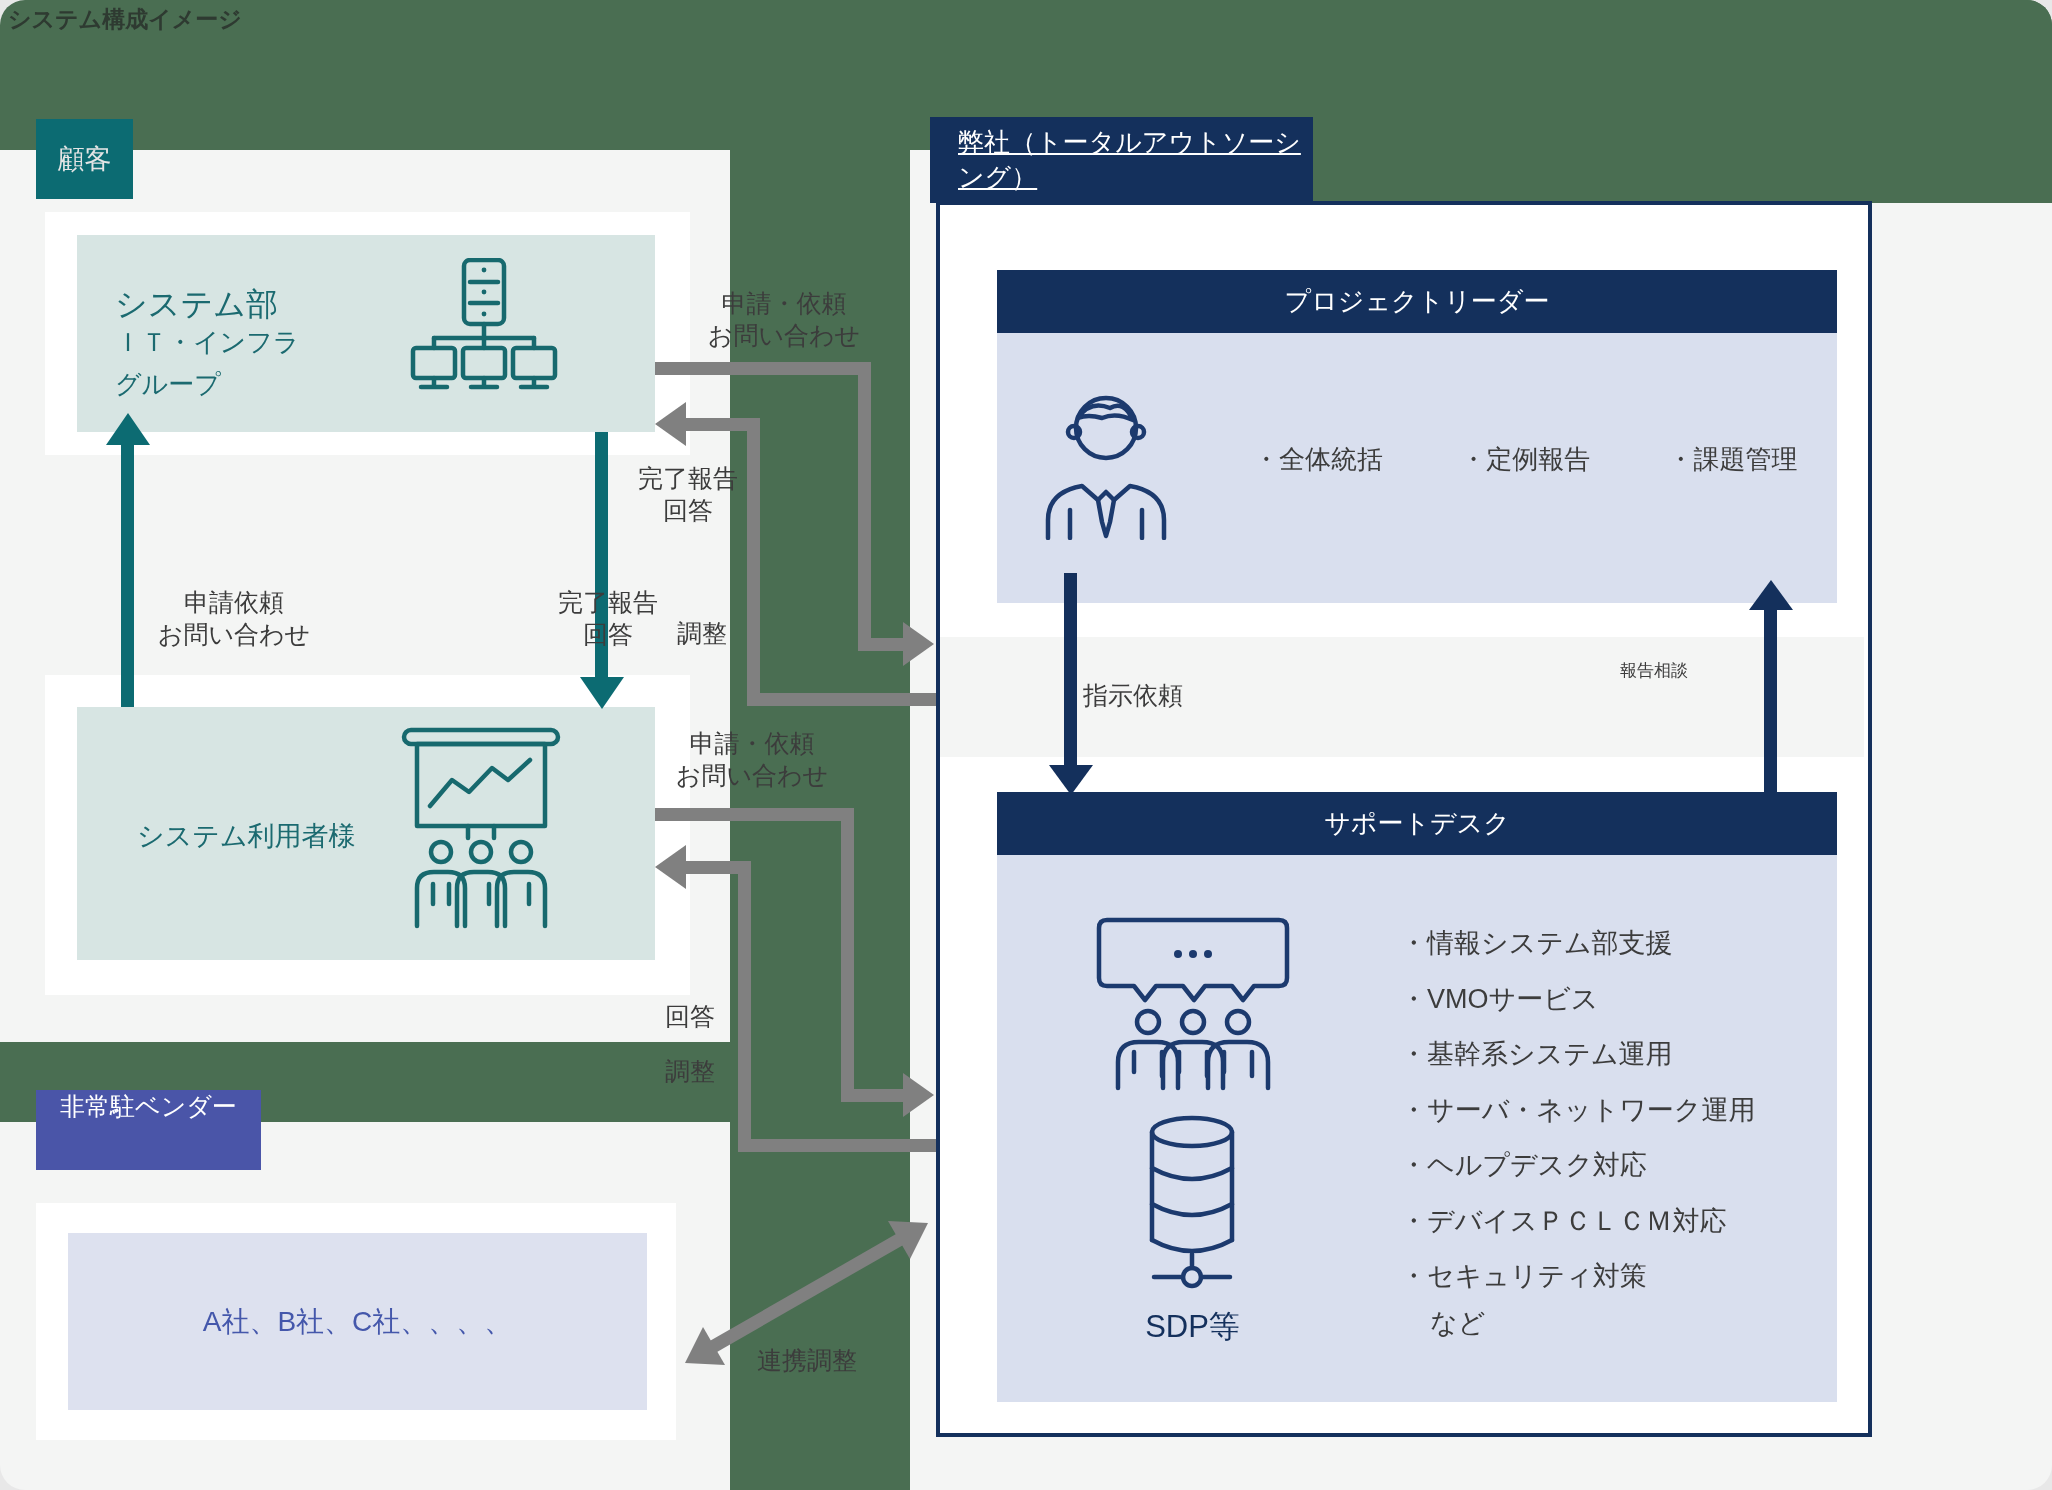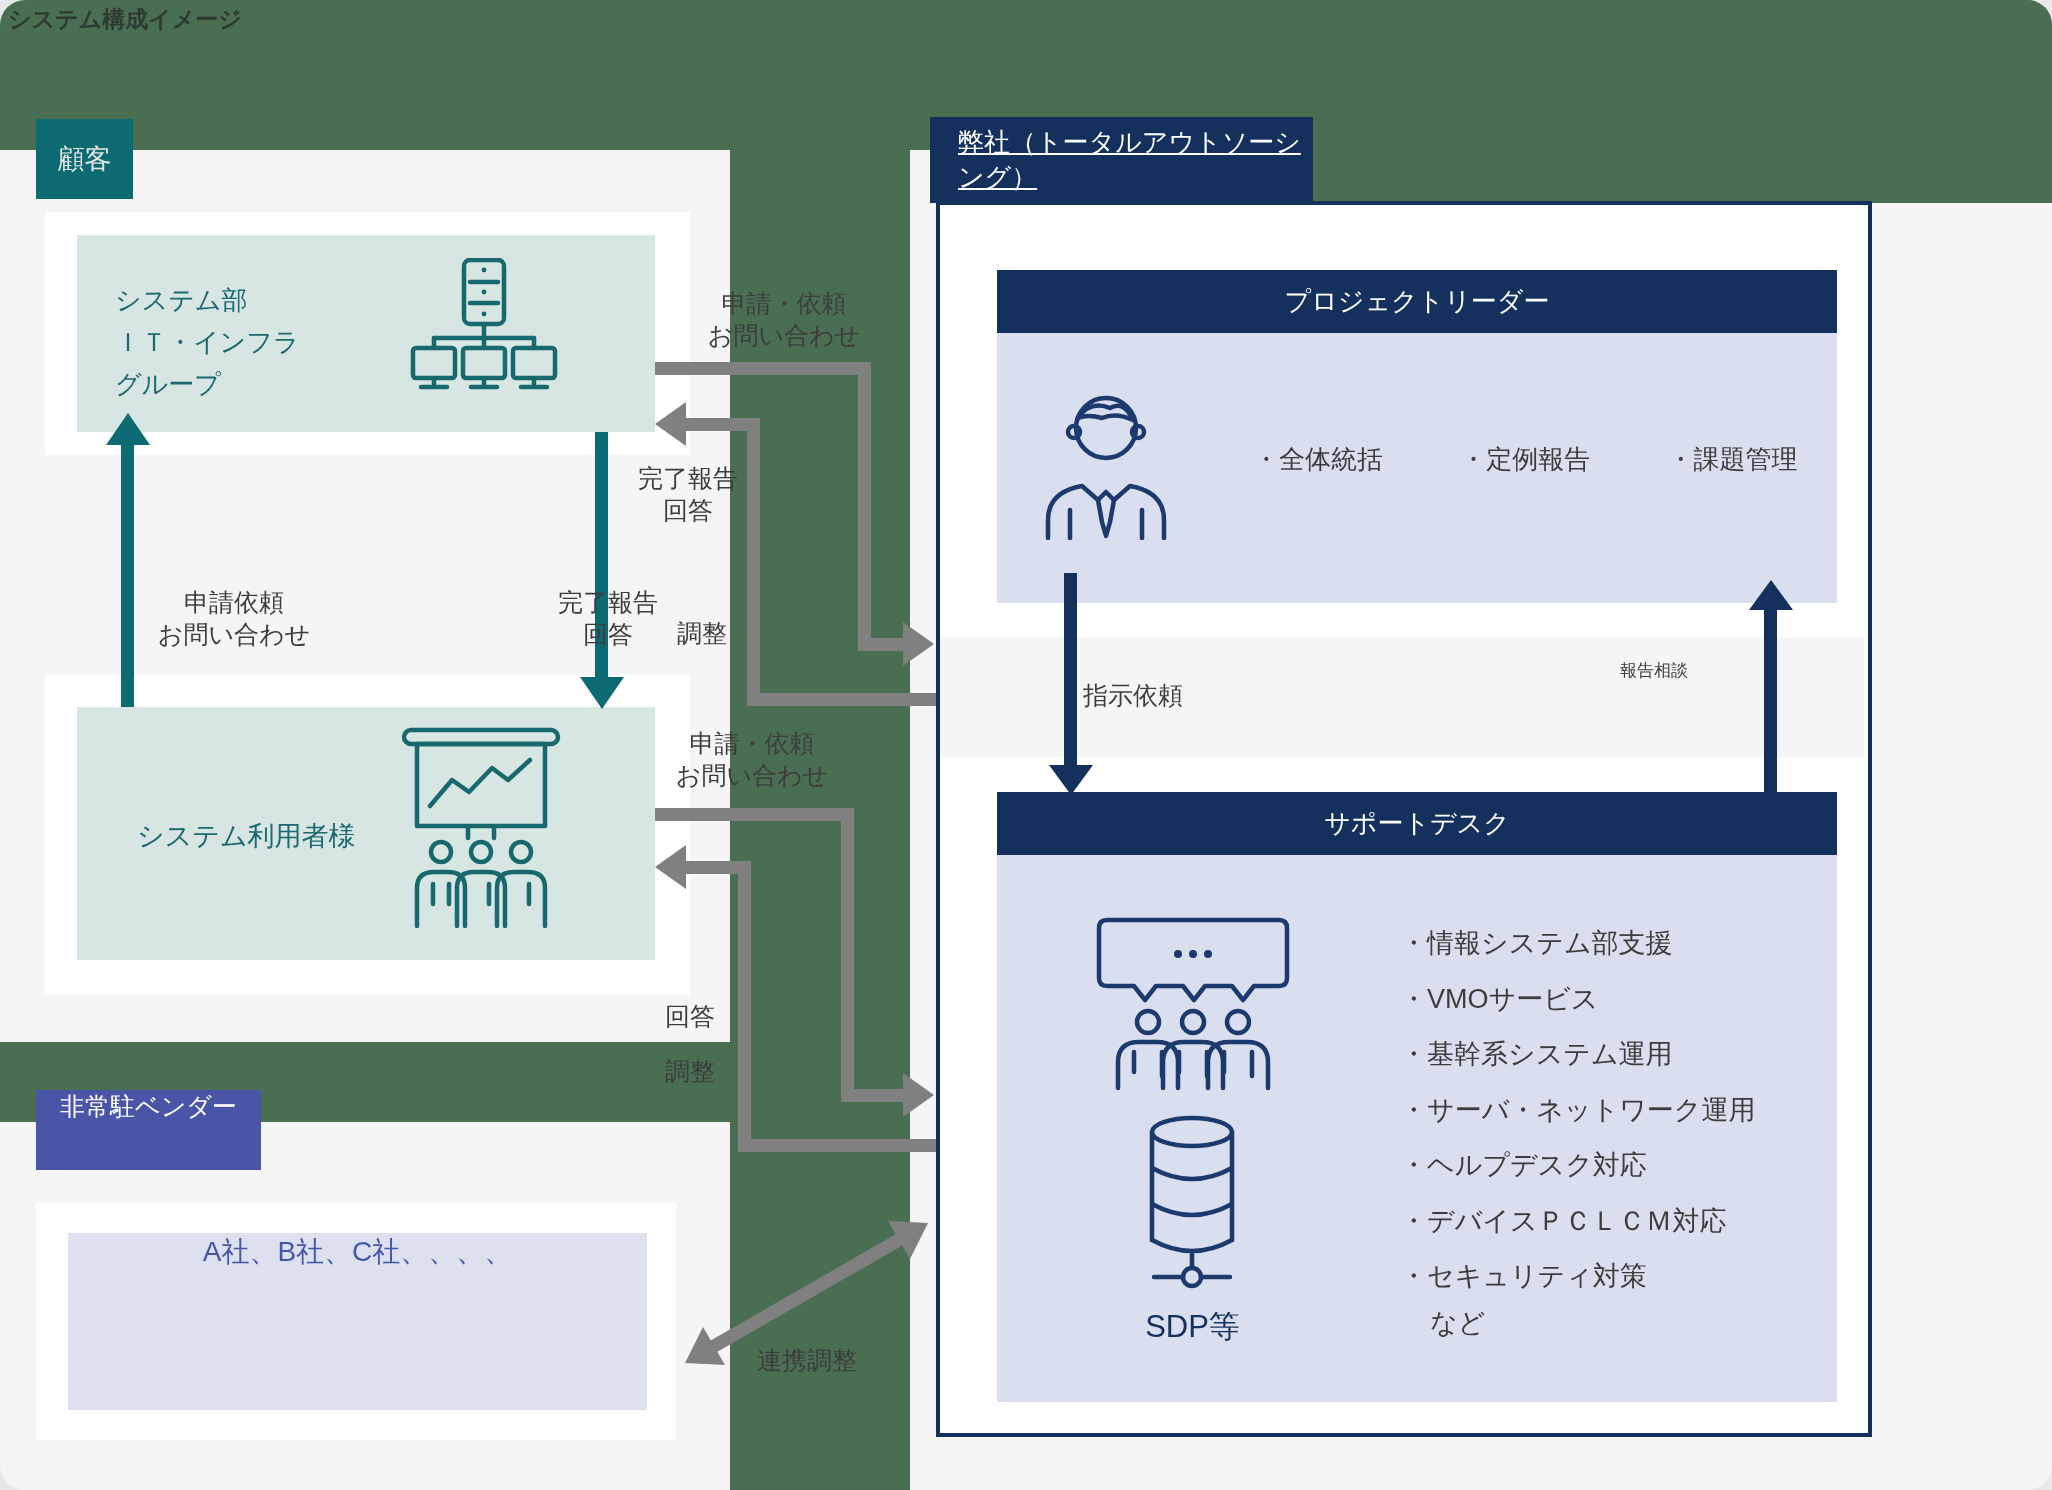--- a/index.html
+++ b/index.html
@@ -32,21 +32,21 @@
   <div class="abs bg-green" style="left:0;top:1042px;width:910px;height:80px;"></div>
 
   <div class="abs" style="left:8px;top:4px;font-size:23px;color:#2e3a31;font-weight:bold;">システム構成イメージ</div>
 
   <div class="abs" style="left:36px;top:119px;width:97px;height:80px;background:var(--tealDeep);display:flex;align-items:center;justify-content:center;">
     <span style="color:#e5e5e5;font-size:27px;">顧客</span>
   </div>
 
   <div class="abs whitebox" style="left:45px;top:212px;width:645px;height:243px;"></div>
   <div class="abs tealbox" style="left:77px;top:235px;width:578px;height:197px;"></div>
-  <div class="abs teal-text" style="left:115px;top:283px;font-size:26px;">システム部</div>
+  <div class="abs teal-text" style="left:115px;top:283px;font-size:32px;">システム部</div>
   <div class="abs teal-text" style="left:115px;top:325px;font-size:26px;">ＩＴ・インフラ</div>
   <div class="abs teal-text" style="left:115px;top:367px;font-size:26px;">グループ</div>
 
   <svg class="abs" style="left:408px;top:258px;" width="152" height="134" viewBox="0 0 152 134">
     <g fill="none" stroke="#17696e" stroke-width="4.5" stroke-linecap="round" stroke-linejoin="round">
       <rect x="56" y="2" width="40" height="64" rx="6"></rect>
       <line x1="62" y1="24" x2="90" y2="24"></line>
       <line x1="62" y1="45" x2="90" y2="45"></line>
       <line x1="76" y1="66" x2="76" y2="80"></line>
       <line x1="26" y1="80" x2="126" y2="80"></line>
@@ -231,21 +231,21 @@
       <div class="sd-item">・ヘルプデスク対応</div>
       <div class="sd-item">・デバイスＰＣＬＣＭ対応</div>
       <div class="sd-item">・セキュリティ対策</div>
     </div>
   <div class="abs" style="left:1430px;top:1305px;font-size:27px;color:var(--textdark);">など</div>
 
   <div class="abs" style="left:36px;top:1090px;width:225px;height:80px;background:var(--purple);display:flex;justify-content:center;">
     <span style="color:#fff;font-size:25px;">非常駐ベンダー</span>
   </div>
   <div class="abs whitebox" style="left:36px;top:1203px;width:640px;height:237px;"></div>
-  <div class="abs" style="left:68px;top:1233px;width:579px;height:177px;background:var(--lavender);display:flex;align-items:flex-start;justify-content:center;">
+  <div class="abs" style="left:68px;top:1233px;width:579px;height:177px;background:var(--lavender);display:flex;align-items:center;justify-content:center;">
     <span style="color:var(--vendorText);font-size:28px;">A社、B社、C社、、、、</span>
   </div>
 
   <svg class="abs" style="left:650px;top:1205px;" width="320" height="185" viewBox="0 0 320 185">
     <line x1="52" y1="148" x2="261" y2="28" stroke="#808080" stroke-width="13"></line>
     <polygon points="35,158 75,160 53,122" fill="#808080"></polygon>
     <polygon points="278,18 260,54 238,16" fill="#808080"></polygon>
   </svg>
   <div class="flow-label" style="left:742px;top:1345px;width:130px;font-size:25px;">連携調整</div>
 

